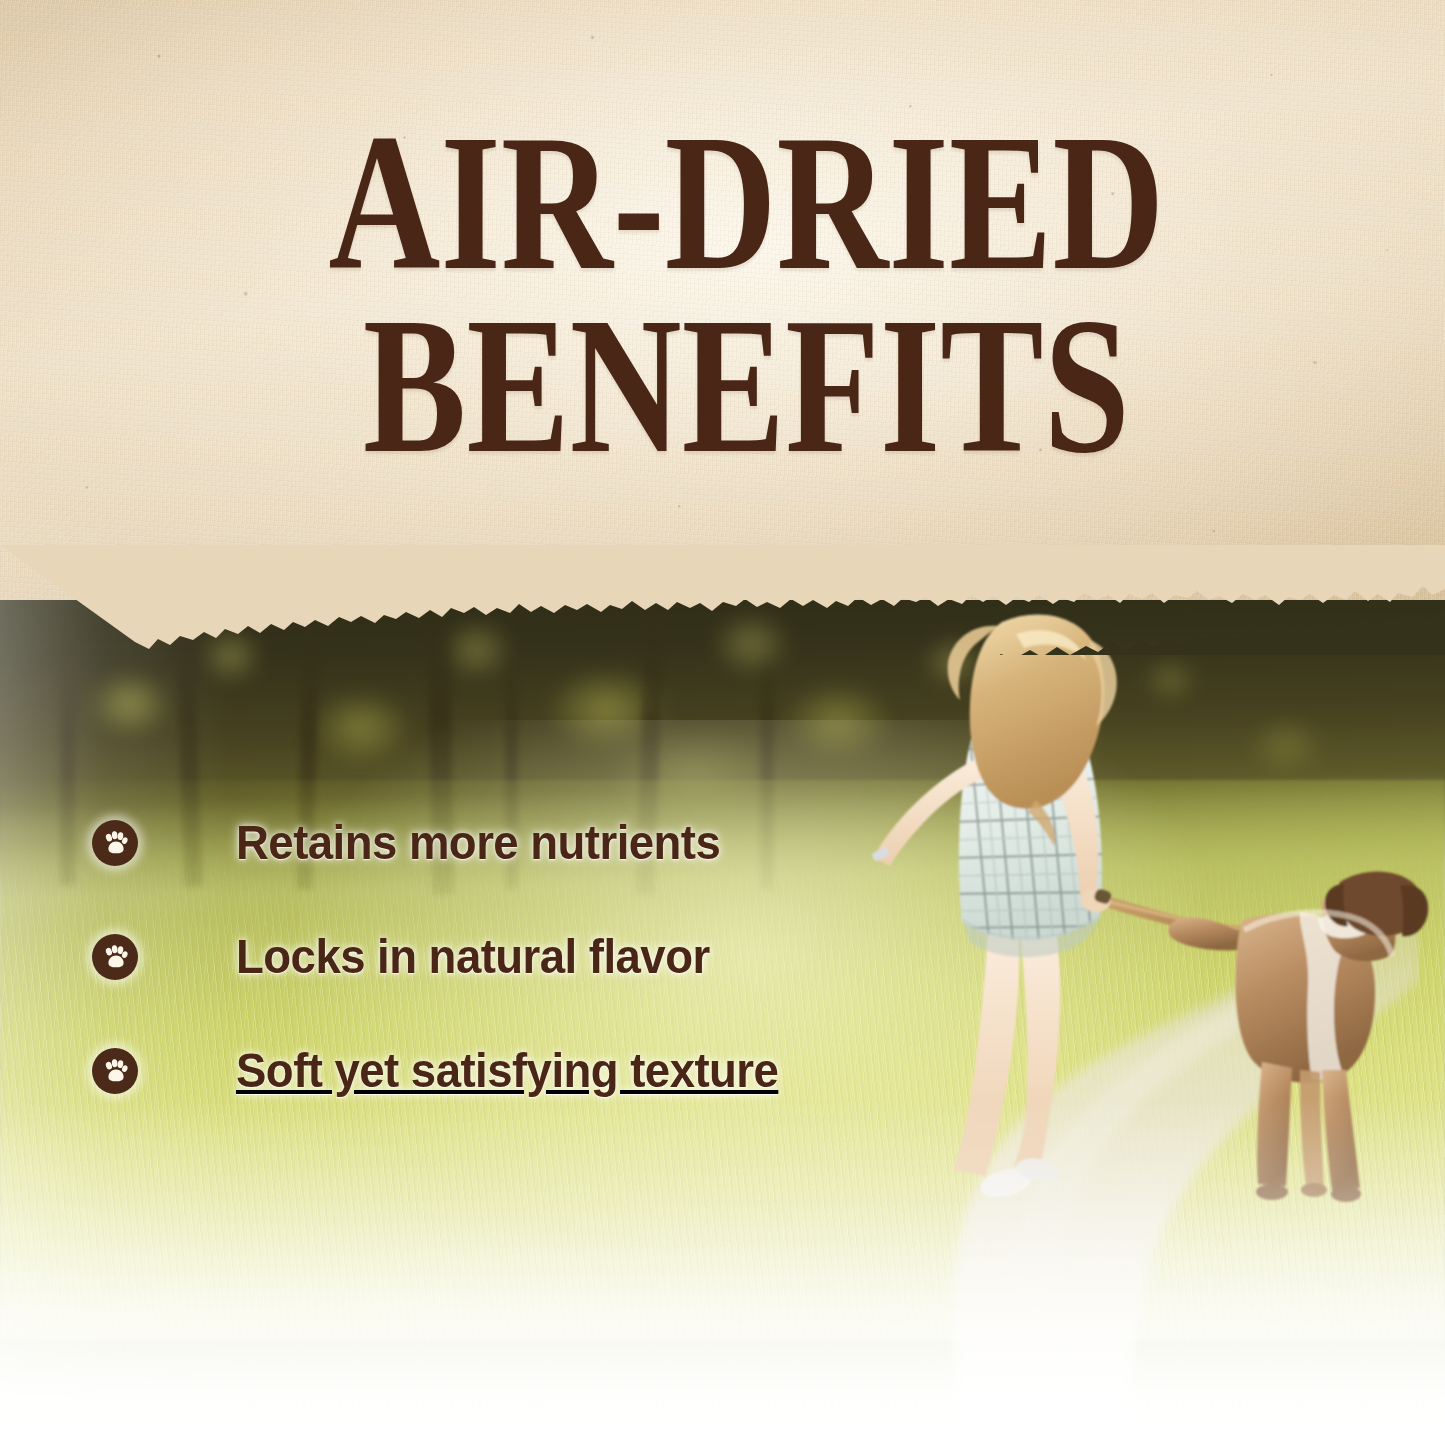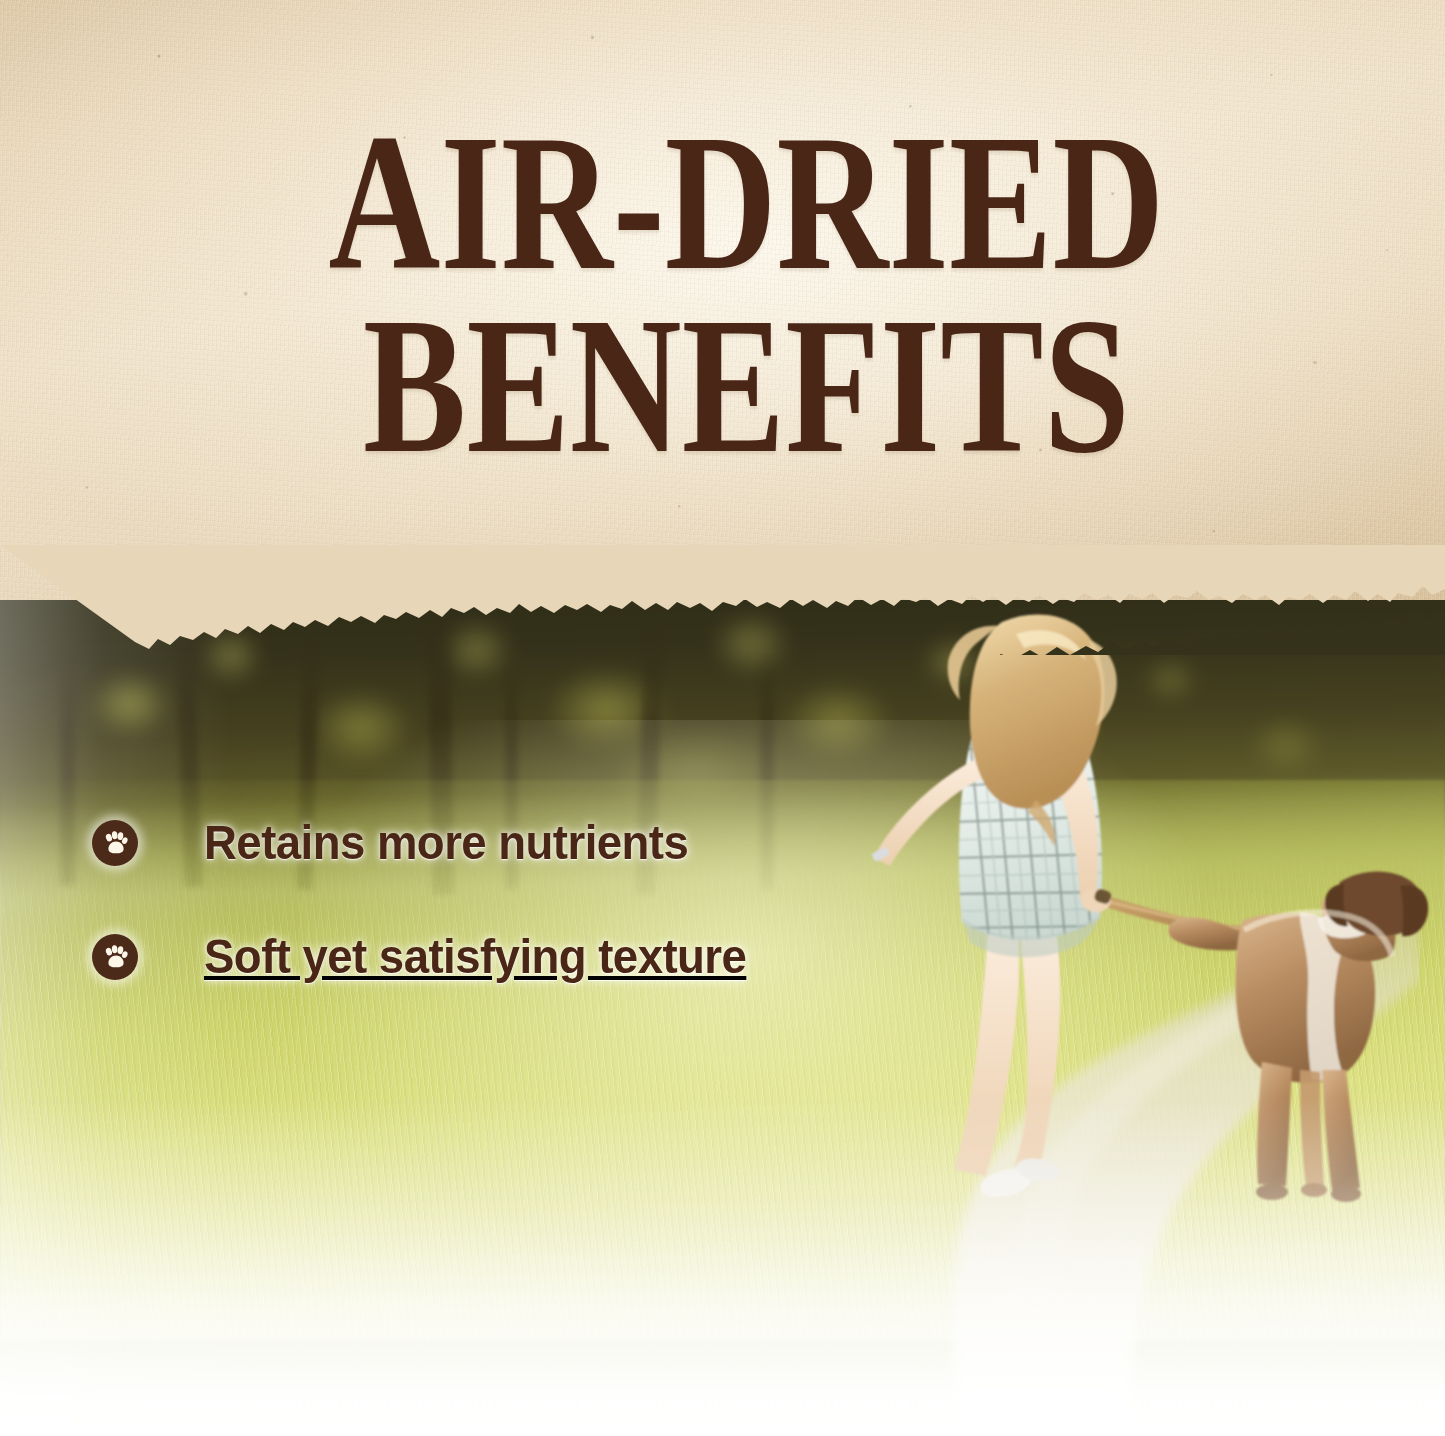--- a/index.html
+++ b/index.html
@@ -245,20 +245,21 @@
     left: 92px;
     top: 820px;
     width: 900px;
     z-index: 8;
   }
   .benefit-row {
     display: flex;
     align-items: center;
     height: 46px;
     margin-bottom: 68px;
+    gap: 32px;
   }
   .benefit-row:last-child { margin-bottom: 0; text-decoration: underline; }
 
   .paw-badge {
     position: relative;
     flex: 0 0 auto;
     width: 46px; height: 46px;
     border-radius: 50%;
     background: #4b2a19;
     box-shadow: 0 0 10px 5px rgba(255,255,255,0.55);
@@ -533,20 +534,33 @@
           <ellipse cx="15.0" cy="6.2" rx="3.3" ry="4.7" fill="#fdf7ea" transform="rotate(-5 15 6.2)"></ellipse>
           <ellipse cx="21.8" cy="7.3" rx="3.3" ry="4.6" fill="#fdf7ea" transform="rotate(10 21.8 7.3)"></ellipse>
           <ellipse cx="27.0" cy="12.6" rx="3.1" ry="4.1" fill="#fdf7ea" transform="rotate(24 27 12.6)"></ellipse>
           <path d="M16.6,13.6 C21.6,13.6 25.6,17.6 25.6,22.4 C25.6,26.0 22.2,27.6 16.6,27.6
                    C11.0,27.6 7.6,26.0 7.6,22.4 C7.6,17.6 11.6,13.6 16.6,13.6 Z" fill="#fdf7ea"></path>
         </svg>
       </span>
       <span class="benefit-text">Retains more nutrients</span>
     </div>
 
+    <div class="benefit-row">
+      <span class="paw-badge">
+        <svg width="27" height="27" viewBox="0 0 32 32" xmlns="http://www.w3.org/2000/svg">
+          <ellipse cx="8.2" cy="9.0" rx="3.5" ry="4.6" fill="#fdf7ea" transform="rotate(-18 8.2 9.0)"></ellipse>
+          <ellipse cx="15.0" cy="6.2" rx="3.3" ry="4.7" fill="#fdf7ea" transform="rotate(-5 15 6.2)"></ellipse>
+          <ellipse cx="21.8" cy="7.3" rx="3.3" ry="4.6" fill="#fdf7ea" transform="rotate(10 21.8 7.3)"></ellipse>
+          <ellipse cx="27.0" cy="12.6" rx="3.1" ry="4.1" fill="#fdf7ea" transform="rotate(24 27 12.6)"></ellipse>
+          <path d="M16.6,13.6 C21.6,13.6 25.6,17.6 25.6,22.4 C25.6,26.0 22.2,27.6 16.6,27.6
+                   C11.0,27.6 7.6,26.0 7.6,22.4 C7.6,17.6 11.6,13.6 16.6,13.6 Z" fill="#fdf7ea"></path>
+        </svg>
+      </span>
+      <span class="benefit-text">Locks in natural flavor</span>
+    </div>
 
     <div class="benefit-row">
       <span class="paw-badge">
         <svg width="27" height="27" viewBox="0 0 32 32" xmlns="http://www.w3.org/2000/svg">
           <ellipse cx="8.2" cy="9.0" rx="3.5" ry="4.6" fill="#fdf7ea" transform="rotate(-18 8.2 9.0)"></ellipse>
           <ellipse cx="15.0" cy="6.2" rx="3.3" ry="4.7" fill="#fdf7ea" transform="rotate(-5 15 6.2)"></ellipse>
           <ellipse cx="21.8" cy="7.3" rx="3.3" ry="4.6" fill="#fdf7ea" transform="rotate(10 21.8 7.3)"></ellipse>
           <ellipse cx="27.0" cy="12.6" rx="3.1" ry="4.1" fill="#fdf7ea" transform="rotate(24 27 12.6)"></ellipse>
           <path d="M16.6,13.6 C21.6,13.6 25.6,17.6 25.6,22.4 C25.6,26.0 22.2,27.6 16.6,27.6
                    C11.0,27.6 7.6,26.0 7.6,22.4 C7.6,17.6 11.6,13.6 16.6,13.6 Z" fill="#fdf7ea"></path>

